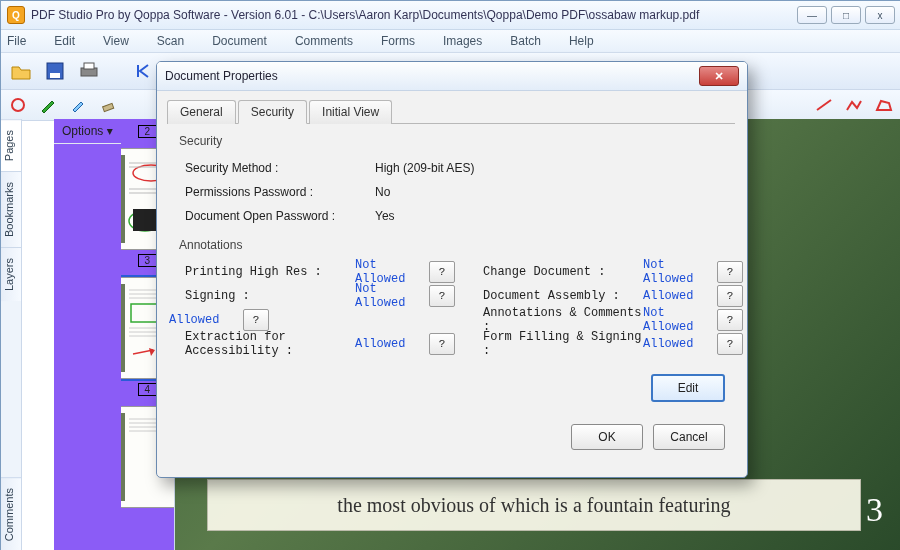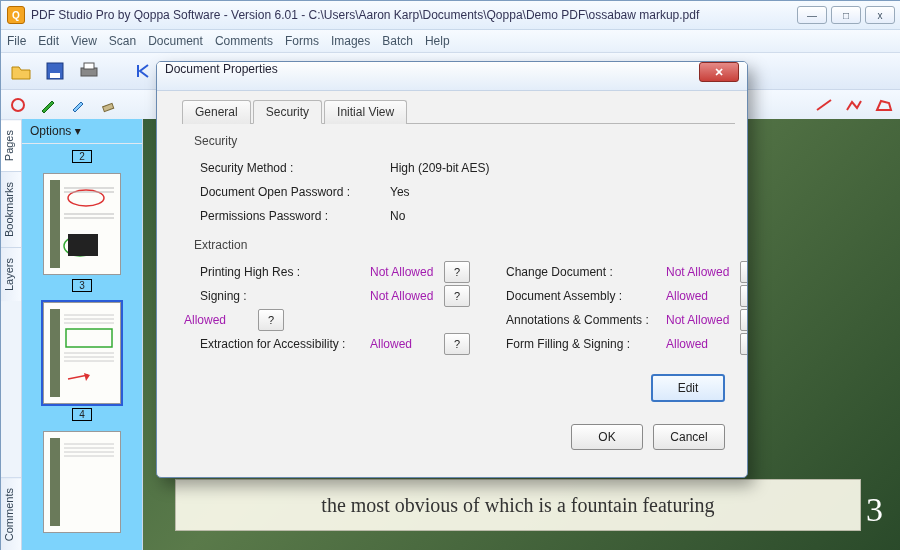--- a/index.html
+++ b/index.html
@@ -2,55 +2,55 @@
 <html><head>
 <meta charset="utf-8">
 <style>
 html,body{margin:0;padding:0;font-family:"Segoe UI",Tahoma,sans-serif;font-size:12px;color:#222;background:#dde7f3;}
 .window{width:900px;height:550px;background:#fff;border:1px solid #7c9cbf;position:relative;overflow:hidden;}
 .titlebar{height:28px;background:linear-gradient(#f7fbff,#e3eefb);display:flex;align-items:center;padding:0 6px;border-bottom:1px solid #c8d8ea;}
 .titlebar .appicon{width:16px;height:16px;background:#f5a623;border:1px solid #b76d00;border-radius:3px;margin-right:6px;display:flex;align-items:center;justify-content:center;font-size:10px;font-weight:bold;color:#fff;}
 .titlebar .title{flex:1;color:#335;}
 .winbtns{display:flex;gap:4px;}
 .winbtn{width:28px;height:16px;border:1px solid #9ab;border-radius:3px;background:linear-gradient(#fff,#e6eefb);display:flex;align-items:center;justify-content:center;font-size:10px;color:#456;}
-.menubar{height:22px;background:linear-gradient(#f7fbff,#e8f1fb);display:flex;align-items:center;padding:0 6px;gap:12px;border-bottom:1px solid #d0dcec;color:#456;}
+.menubar{height:22px;background:linear-gradient(#f7fbff,#e8f1fb);display:flex;align-items:center;padding:0 6px;gap:28px;border-bottom:1px solid #d0dcec;color:#456;}
 .menubar span{cursor:default;}
 .toolbar{height:36px;background:linear-gradient(#f4f9ff,#dfeaf8);border-bottom:1px solid #cbd8ea;display:flex;align-items:center;padding:0 8px;gap:10px;}
 .tb-ico{width:24px;height:24px;border-radius:3px;display:flex;align-items:center;justify-content:center;}
 .toolbar2{height:30px;background:linear-gradient(#f4f9ff,#e6eff9);border-bottom:1px solid #cbd8ea;display:flex;align-items:center;padding:0 8px;gap:12px;}
 .sm-ico{width:18px;height:18px;display:flex;align-items:center;justify-content:center;}
 .content{position:absolute;top:118px;left:0;right:0;bottom:0;display:flex;}
 .sidetabs{width:20px;background:#eef4fb;border-right:1px solid #cbd8ea;display:flex;flex-direction:column;}
 .sidetab{flex:0 0 auto;writing-mode:vertical-rl;transform:rotate(180deg);padding:10px 2px;font-size:11px;color:#345;border-bottom:1px solid #cbd8ea;background:linear-gradient(90deg,#f6faff,#e7eef8);text-align:center;}
 .sidetab.active{background:#fff;}
-.thumbs{width:120px;background:#7dd3fc;border-right:1px solid #cbd8ea;display:flex;flex-direction:column;}
+.thumbs{width:120px;background:#8b5cf6;border-right:1px solid #cbd8ea;display:flex;margin-left:32px;}
 .thumbs-head{height:24px;display:flex;align-items:center;padding:0 8px;border-bottom:1px solid #e2e8f0;}
 .thumbs-list{flex:1;overflow:auto;padding:6px;display:flex;flex-direction:column;align-items:center;gap:4px;}
 .thumb{width:76px;height:100px;background:#fafafa;border:1px solid #999;position:relative;}
 .thumb.sel{outline:2px solid #2a5bd7;}
 .thumb-num{border:1px solid #000;padding:0 6px;font-size:10px;margin-bottom:6px;}
 .doc{flex:1;background:linear-gradient(135deg,#3a5f3a 0%,#5a7a4a 40%,#2a4a2a 100%);position:relative;}
 .page-strip{position:absolute;left:32px;right:40px;bottom:20px;height:50px;background:rgba(255,253,240,.9);border:1px solid #bba;display:flex;align-items:center;justify-content:center;font-family:Georgia,serif;font-size:20px;color:#333;}
 .page-num{position:absolute;right:18px;bottom:22px;color:#fff;font-size:34px;font-family:Georgia,serif;}
 
 .dialog{position:absolute;left:155px;top:60px;width:590px;height:415px;background:#f2f2f2;border:1px solid #6a8ab0;box-shadow:6px 8px 16px rgba(0,0,0,.35);border-radius:5px;overflow:hidden;}
-.dlg-title{height:28px;background:linear-gradient(#fdfefe,#e3edf9);display:flex;align-items:flex-start;padding:0 8px;border-bottom:1px solid #c6d4e6;}
+.dlg-title{height:28px;background:linear-gradient(#fdfefe,#e3edf9);display:flex;align-items:center;padding:0 8px;border-bottom:1px solid #c6d4e6;}
 .dlg-title span{flex:1;color:#223;}
 .dlg-close{width:38px;height:18px;background:linear-gradient(#e58a87,#c8403a);border:1px solid #8a2a24;border-radius:3px;color:#fff;display:flex;align-items:center;justify-content:center;font-size:11px;font-weight:bold;}
-.dlg-body{padding:8px 12px 12px 25px;}
+.dlg-body{padding:8px 12px 12px 10px;}
 .tabs{display:flex;border-bottom:1px solid #b8b8b8;margin-bottom:10px;}
 .tab{padding:4px 12px;border:1px solid #b8b8b8;border-bottom:none;background:linear-gradient(#fbfbfb,#e9e9e9);border-radius:3px 3px 0 0;margin-right:2px;position:relative;top:1px;color:#333;}
 .tab.active{background:#f2f2f2;border-bottom:1px solid #f2f2f2;}
 .groupbox{margin:4px 2px 10px 2px;}
 .groupbox .gtitle{color:#444;margin:4px 0 8px 10px;}
 .row{display:flex;align-items:center;height:24px;}
 .lbl{width:190px;padding-left:16px;color:#222;}
-.val{width:90px;color:#a21caf;}
+.val{width:90px;color:#1d4ed8;}
 .qbtn{width:24px;height:20px;border:1px solid #9a9a9a;border-radius:2px;background:linear-gradient(#fff,#e8e8e8);display:flex;align-items:center;justify-content:center;margin-left:4px;font-size:11px;}
-.perms{display:grid;grid-template-columns:1fr 1fr;column-gap:20px;}
+.perms{display:grid;grid-template-columns:1fr 1fr;column-gap:12px;font-family:Liberation Mono, monospace;}
 .btnrow{display:flex;justify-content:flex-end;gap:10px;padding:8px 10px 0 0;}
 .btn{min-width:70px;height:24px;border:1px solid #8a8a8a;border-radius:3px;background:linear-gradient(#fff,#e7e7e7);display:flex;align-items:center;justify-content:center;}
 .btn.primary{border:2px solid #3b77c6;background:linear-gradient(#f6fbff,#dbeafc);}
 svg{display:block;}
 </style>
 </head>
 <body>
 
 <div class="window">
 
@@ -227,31 +227,31 @@
         <div class="tab">Initial View</div>
       </div>
 
       <div class="groupbox">
         <div class="gtitle">Security</div>
         <div class="row">
             <div class="lbl">Security Method :</div>
             <div>High (209-bit AES)</div>
           </div>
         <div class="row">
+            <div class="lbl">Permissions Password :</div>
+            <div>No</div>
+          </div>
+        <div class="row">
             <div class="lbl">Document Open Password :</div>
             <div>Yes</div>
           </div>
-        <div class="row">
-            <div class="lbl">Permissions Password :</div>
-            <div>No</div>
-          </div>
       </div>
 
       <div class="groupbox">
-        <div class="gtitle">Extraction</div>
+        <div class="gtitle">Annotations</div>
         <div class="perms">
           <div>
             <div class="row">
                 <div class="lbl" style="width:170px">Printing High Res :</div>
                 <div class="val" style="width:70px">Not Allowed</div>
                 <div class="qbtn">?</div>
               </div>
             <div class="row">
                 <div class="lbl" style="width:170px">Signing :</div>
                 <div class="val" style="width:70px">Not Allowed</div>

